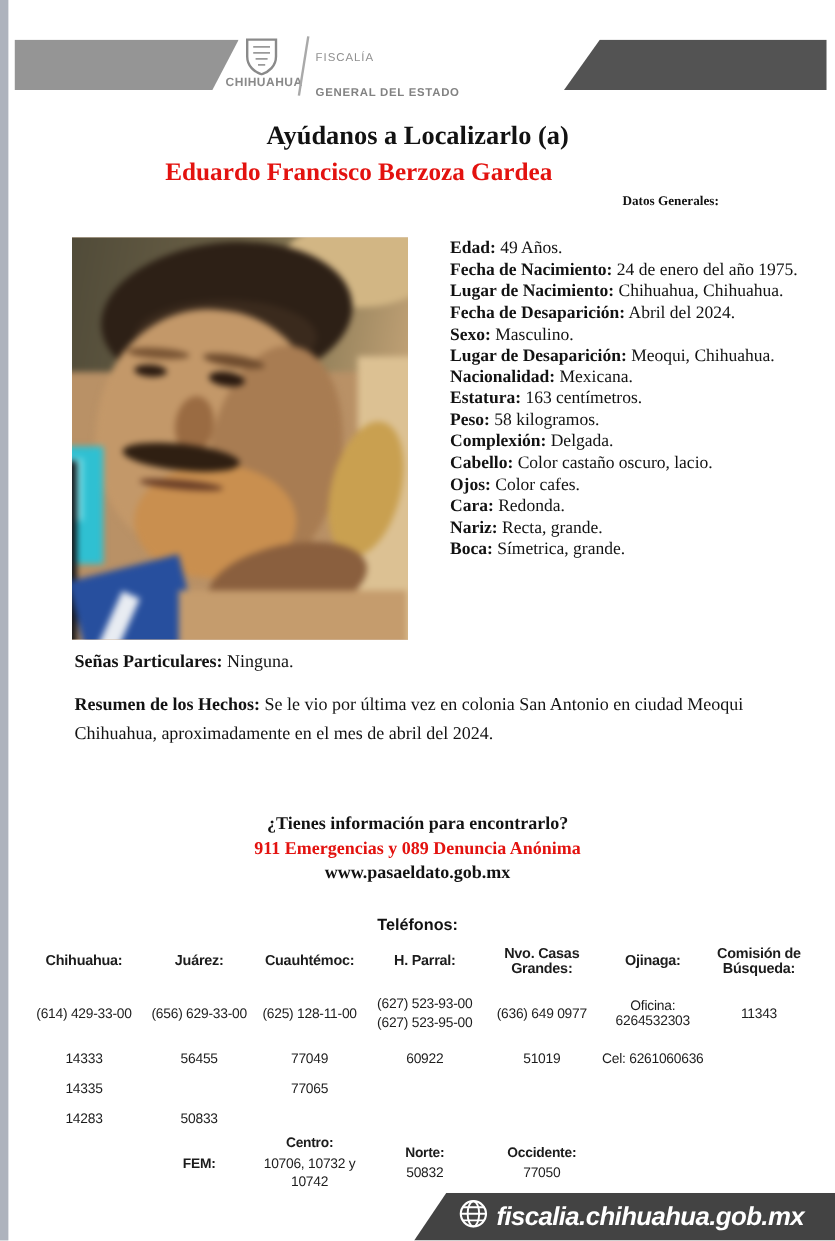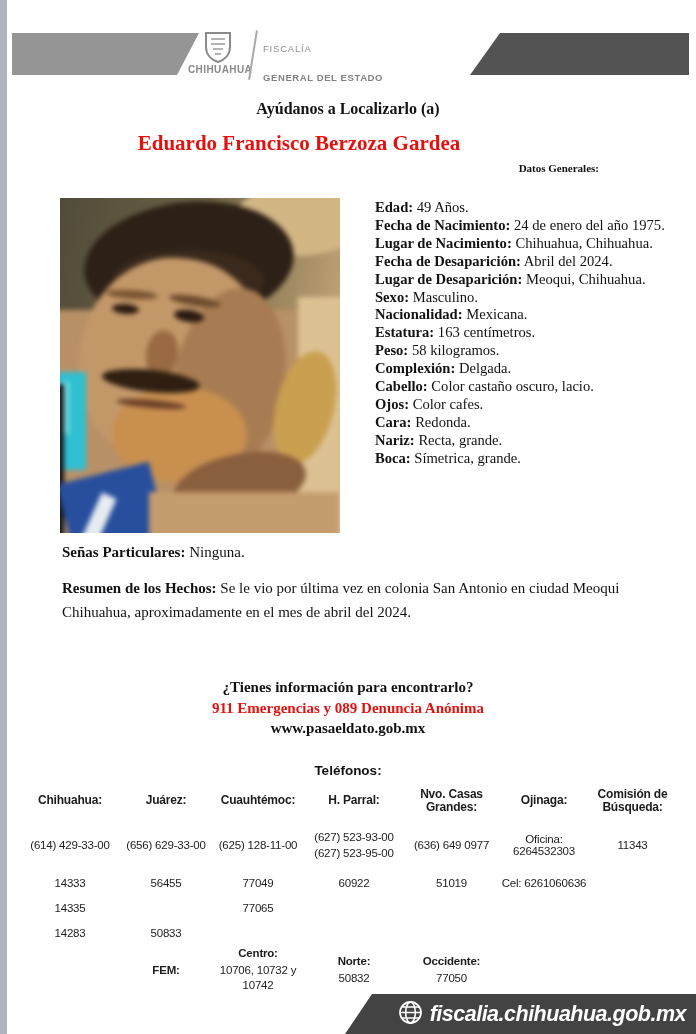--- a/index.html
+++ b/index.html
@@ -26,21 +26,21 @@
     clip-path:polygon(30px 0,100% 0,100% 100%,0 100%);
   }
   .logo{position:absolute;left:188px;top:31px;width:60px;text-align:center;}
   .logo svg{display:block;margin:0 auto;}
   .logo .brand{font-family:"Liberation Sans",sans-serif;font-weight:bold;font-size:10px;color:var(--logo_gray,#8a8a8a);letter-spacing:.4px;margin-top:1px;}
   .header-divider{position:absolute;left:252px;top:30px;width:1.6px;height:50px;background:#a9a9a9;transform:rotate(9deg);}
   .logo-text{position:absolute;left:263px;top:43px;font-family:"Liberation Sans",sans-serif;color:#8f8f8f;}
   .logo-text .l1{font-size:9.5px;letter-spacing:.8px;}
   .logo-text .l2{font-size:9.5px;font-weight:bold;letter-spacing:.6px;color:#828282;margin-top:18px;}
   
-  .title{position:absolute;left:0;top:100px;width:696px;text-align:center;font-size:16px;font-weight:bold;}
+  .title{position:absolute;left:0;top:100px;width:696px;text-align:center;font-size:22px;font-weight:bold;}
   .person-name{position:absolute;left:0;top:131px;width:598px;text-align:center;font-size:21px;font-weight:bold;color:var(--accent_red,#e3120f);}
   .section-title{position:absolute;left:0;top:162px;width:599px;text-align:right;font-size:11px;font-weight:bold;}
   
   .photo{position:absolute;left:60px;top:198px;width:280px;height:335px;overflow:hidden;background:#b99166;}
   .photo .art{position:absolute;inset:-6px;filter:blur(2.5px);}
   .photo .art div{position:absolute;}
   .bg-top{left:0;top:0;right:0;height:118px;background:linear-gradient(100deg,#4f4a38 0%,#675d44 40%,#8a7a55 68%,#c3a377 100%);}
   .bg-tr{right:-18px;top:-8px;width:130px;height:72px;background:#d2b684;border-radius:50%;}
   .hair1{left:30px;top:10px;width:210px;height:122px;background:#2d2016;border-radius:50%;transform:rotate(-6deg);}
   .hair2{left:58px;top:58px;width:152px;height:62px;background:#3a2a1d;border-radius:50%;}
@@ -88,21 +88,21 @@
   .stack2 span{display:block;}
   .stack-gap span{display:block;margin:4px 0;}
   .pregions{margin-top:4px;}
   .pregions .rhead{font-weight:bold;line-height:15px;}
   .pregions .rval{line-height:15px;margin-top:2px;}
   .fem{font-weight:bold;}
   
   .footer-bar{
     position:absolute;left:345px;top:994px;width:351px;height:40px;background:#434343;
     clip-path:polygon(27px 0,100% 0,100% 100%,0 100%);
-    display:flex;align-items:center;justify-content:flex-end;padding-right:10px;gap:7px;
+    display:flex;align-items:center;justify-content:flex-end;padding-right:26px;gap:7px;
   }
   .footer-bar .url{color:#ffffff;font-family:"Liberation Sans",sans-serif;font-weight:bold;font-style:italic;font-size:21.5px;letter-spacing:-0.5px;}
 </style>
 </head>
 <body>
 
 <div class="page">
   <div class="left-strip"></div>
 
   <div class="band-left"></div>
@@ -152,22 +152,22 @@
         <div class="mustache"></div>
         <div class="mouth"></div>
     </div>
   </div>
 
   <div class="fields">
     <p><span class="lbl">Edad:</span> <span>49 Años.</span></p>
     <p><span class="lbl">Fecha de Nacimiento:</span> <span>24 de enero del año 1975.</span></p>
     <p><span class="lbl">Lugar de Nacimiento:</span> <span>Chihuahua, Chihuahua.</span></p>
     <p><span class="lbl">Fecha de Desaparición:</span> <span>Abril del 2024.</span></p>
+    <p><span class="lbl">Sexo:</span> <span>Masculino.</span></p>
     <p><span class="lbl">Lugar de Desaparición:</span> <span>Meoqui, Chihuahua.</span></p>
-    <p><span class="lbl">Sexo:</span> <span>Masculino.</span></p>
     <p><span class="lbl">Nacionalidad:</span> <span>Mexicana.</span></p>
     <p><span class="lbl">Estatura:</span> <span>163 centímetros.</span></p>
     <p><span class="lbl">Peso:</span> <span>58 kilogramos.</span></p>
     <p><span class="lbl">Complexión:</span> <span>Delgada.</span></p>
     <p><span class="lbl">Cabello:</span> <span>Color castaño oscuro, lacio.</span></p>
     <p><span class="lbl">Ojos:</span> <span>Color cafes.</span></p>
     <p><span class="lbl">Cara:</span> <span>Redonda.</span></p>
     <p><span class="lbl">Nariz:</span> <span>Recta, grande.</span></p>
     <p><span class="lbl">Boca:</span> <span>Símetrica, grande.</span></p>
   </div>

